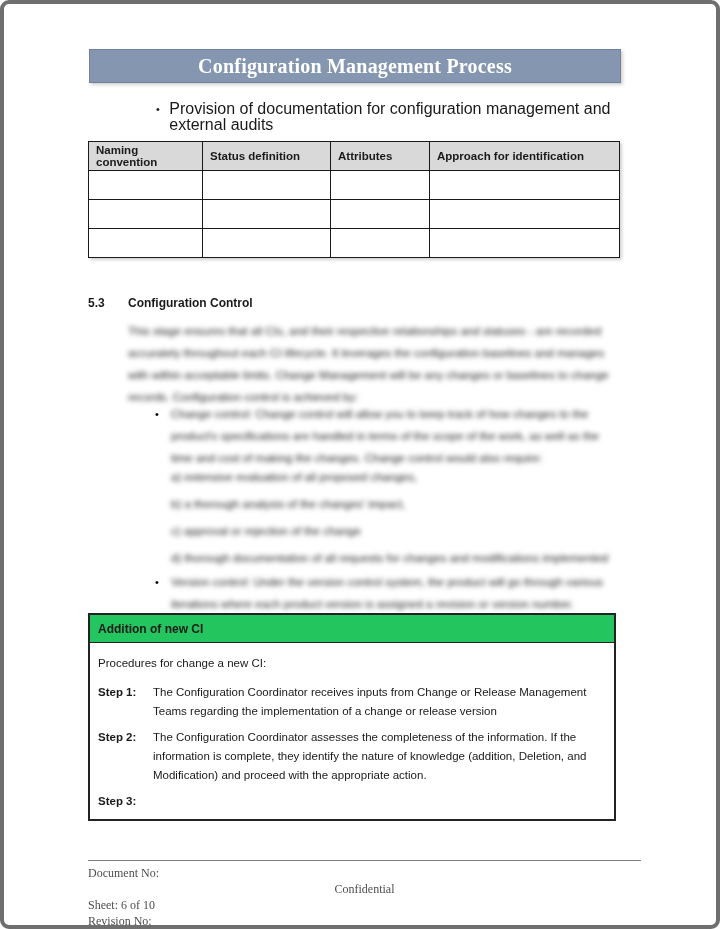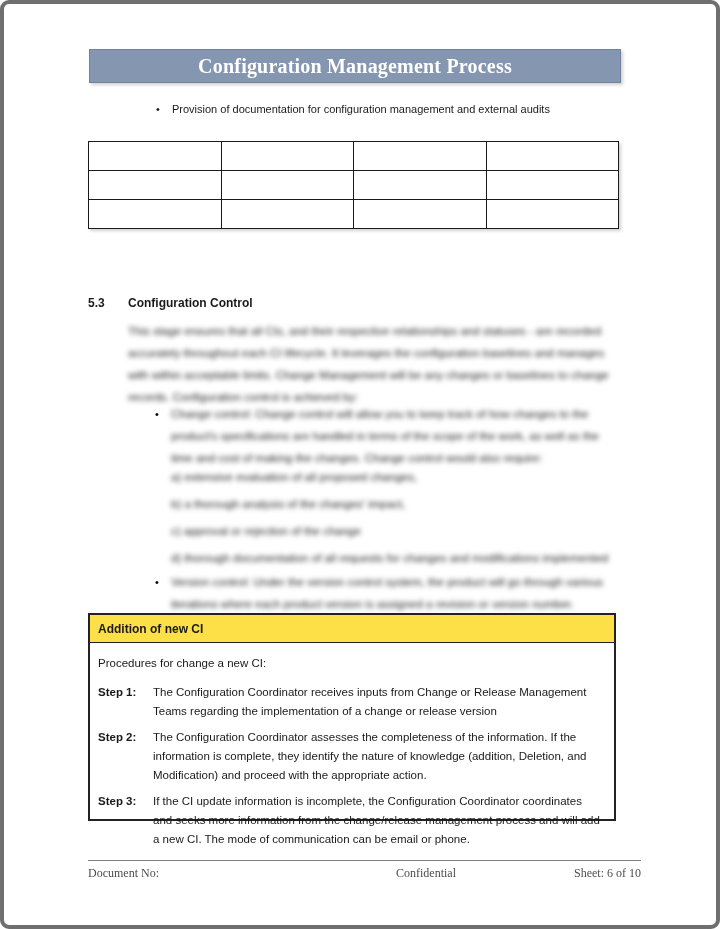--- a/index.html
+++ b/index.html
@@ -14,21 +14,21 @@
     display:flex; align-items:center; justify-content:center;
     box-shadow:2px 2px 3px rgba(0,0,0,0.18);
   }
   .title-bar .t {
     font-family:"Liberation Serif", serif; font-weight:bold; color:#ffffff;
     font-size:20px; letter-spacing:0.2px;
   }
 
   .intro { position:absolute; left:152px; top:97px; width:470px; display:flex; }
   .intro .dot { width:16px; font-size:11px; line-height:16px; }
-  .intro .txt { font-size:11px; line-height:16px; }
+  .intro .txt { font-size:16px; line-height:16px; }
 
   table.ci {
     position:absolute; left:84px; top:137px; width:531px;
     border-collapse:collapse; table-layout:fixed;
     box-shadow:2px 2px 3px rgba(0,0,0,0.18);
   }
   table.ci th, table.ci td { border:1.5px solid #1a1a1a; }
   table.ci th {
     background:#D9D9D9; height:29px; font-size:11.5px; font-weight:bold;
     text-align:left; padding:0 0 0 7px;
@@ -51,58 +51,64 @@
   .li2 { left:151px; top:567px; }
 
   .subs { position:absolute; left:167px; top:460px; }
   .subs .bline { line-height:27px; }
 
   .box {
     position:absolute; left:84px; top:609px; width:528px; height:208px;
     border:2px solid #222; background:#ffffff;
   }
   .box-head {
-    height:28px; background:#fde047; border-bottom:1.5px solid #222;
+    height:28px; background:#22c55e; border-bottom:1.5px solid #222;
     display:flex; align-items:center; padding-left:8px;
     font-size:12px; font-weight:bold;
   }
   .box-body { padding:11px 12px 0 8px; font-size:11.5px; line-height:19px; }
   .box-body .pintro { margin-bottom:10px; }
   .step { display:flex; margin-bottom:7px; }
   .step .lab { width:55px; flex:0 0 55px; font-weight:bold; }
   .step .stx { flex:1; }
 
   .foot-rule { position:absolute; left:84px; top:856px; width:553px; height:0; border-top:1.5px solid #7f7f7f; }
   .footer {
     position:absolute; left:84px; top:861px; width:553px;
     font-family:"Liberation Serif", serif; font-size:12px; color:#4d4d4d; line-height:16px;
   }
-  .frow { display:flex; }
+  .frow { display:flex;flex-direction:column; }
   .fl { width:185px; text-align:left; }
-  .fc { flex:1; text-align:right; }
-  .fr { width:185px; text-align:right; }
+  .fc { flex:1; text-align:center; }
+  .fr { width:185px; }
 </style>
 </head>
 <body>
 
 <div class="frame">
 
   <div class="title-bar">
     <span class="t">Configuration Management Process</span>
   </div>
 
   <div class="intro">
     <span class="dot">•</span>
     <span class="txt">
       <span>Provision of documentation for configuration management and external audits</span><br>
     </span>
   </div>
 
   <table class="ci">
     <tbody>
+        <tr>
+      <th class="c1">Naming convention</th>
+      <th class="c2">Status definition</th>
+      <th class="c3">Attributes</th>
+      <th class="c4">Approach for identification</th>
+    </tr>
     <tr>
       <td></td>
           <td></td>
           <td></td>
           <td></td>
     </tr>
     <tr>
       <td></td>
           <td></td>
           <td></td>
@@ -160,31 +166,31 @@
       <div class="step">
         <span class="lab">Step 1:</span>
         <span class="stx">The Configuration Coordinator receives inputs from Change or Release Management Teams regarding the implementation of a change or release version</span>
       </div>
       <div class="step">
         <span class="lab">Step 2:</span>
         <span class="stx">The Configuration Coordinator assesses the completeness of the information. If the information is complete, they identify the nature of knowledge (addition, Deletion, and Modification) and proceed with the appropriate action.</span>
       </div>
       <div class="step">
         <span class="lab">Step 3:</span>
-        <span class="stx">If the CI update information is incomplete, the Configuration Coordinator coordinates and seeks more information from the change/release management process and will add a new CI. The mode of communication can be email or phone.</span>
       </div>
     </div>
   </div>
 
   <div class="foot-rule"></div>
 
   <div class="footer">
     <div class="frow">
       <span class="fl">Document No:</span>
       <span class="fc">Confidential</span>
       <span class="fr">Sheet: 6 of 10</span>
     </div>
     <div class="frow">
+      <span class="fl">Revision No:</span>
       <span class="fc"></span>
     </div>
   </div>
 
 </div>
 
 </body></html>

